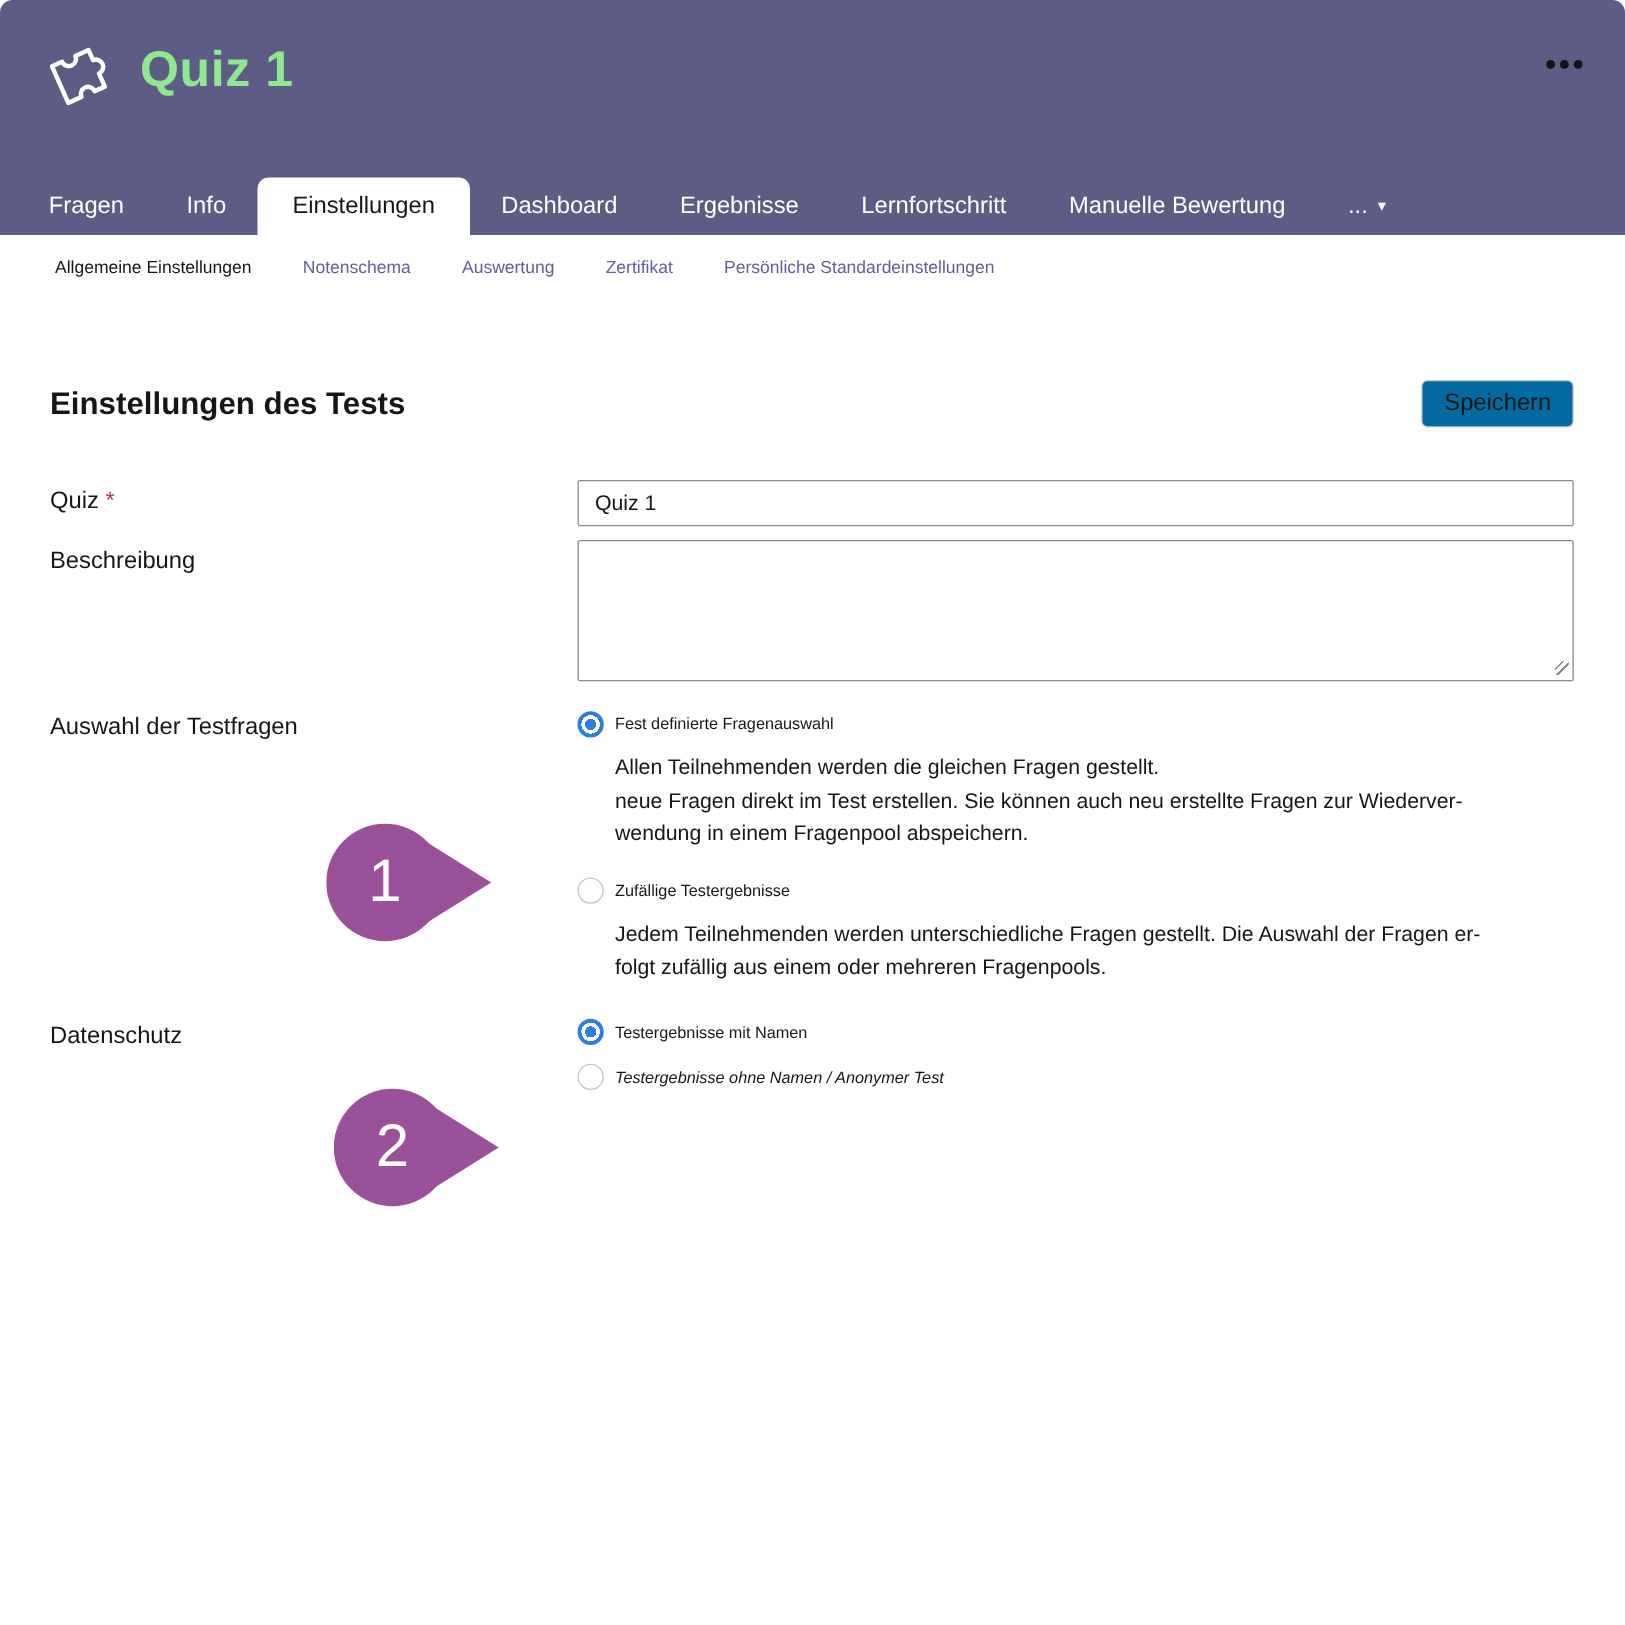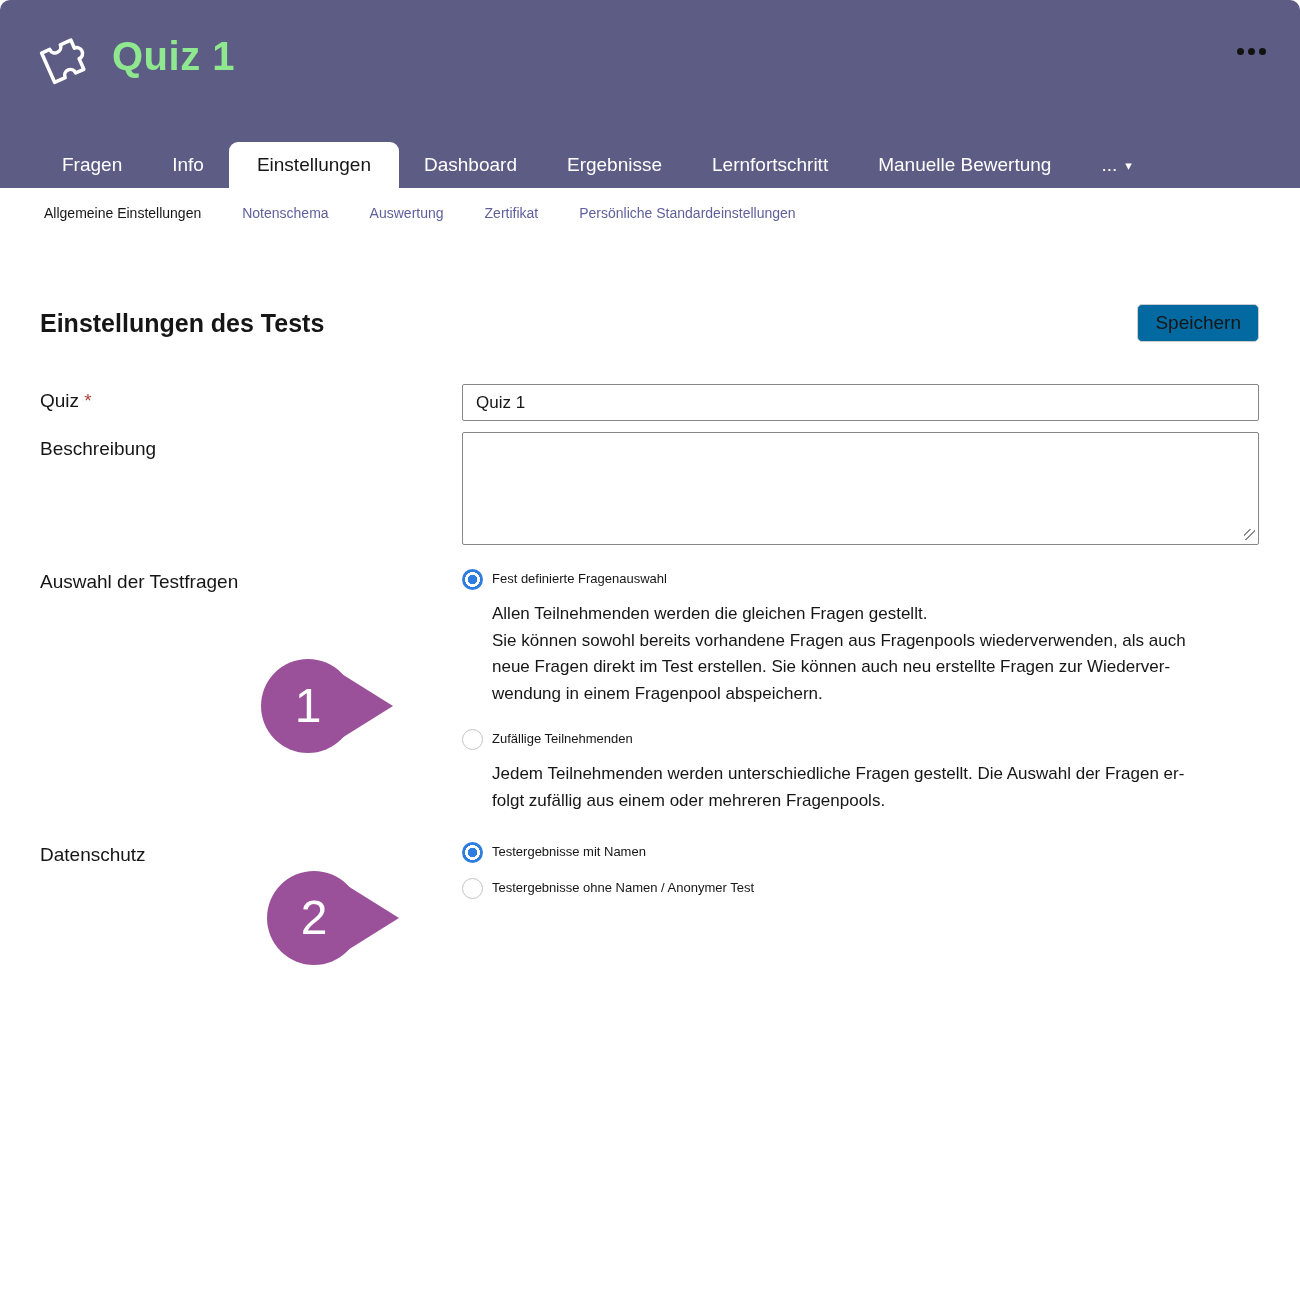--- a/index.html
+++ b/index.html
@@ -12,21 +12,21 @@
   body{background:#fff;font-family:"Liberation Sans","DejaVu Sans",sans-serif;color:var(--text);}
   #page{position:relative;width:1300px;height:1300px;background:#fff;overflow:hidden;}
 
   
   header{position:relative;height:188px;background:var(--header-bg);border-radius:10px 10px 0 0;}
   .brand{position:absolute;top:24px;left:30px;display:flex;align-items:center;gap:18px;}
   .brand svg{display:block;}
   .obj-title{font-size:40px;font-weight:700;color:var(--title-green);letter-spacing:.5px;}
   .more-dots{position:absolute;top:48px;right:34px;display:flex;gap:4px;cursor:pointer;}
   .more-dots .dot{width:7px;height:7px;border-radius:50%;background:#121212;}
-  .tabs{position:absolute;bottom:0;left:0;right:0;display:flex;align-items:stretch;padding-left:37px;height:46px;}
+  .tabs{position:absolute;bottom:0;left:0;right:0;display:flex;align-items:stretch;padding-left:14px;height:46px;}
   .tab{display:flex;align-items:center;padding:0 25px;font-size:19px;color:var(--tab-text);white-space:nowrap;cursor:pointer;}
   .tab.active{background:var(--active-tab-bg);color:var(--text);border-radius:9px 9px 0 0;padding:0 28px;}
   .tab .caret{margin-left:8px;font-size:13px;}
 
   
   .subnav{display:flex;gap:41px;padding:17px 0 15px 44px;font-size:14px;}
   .subnav .subtab{color:var(--subtab-link);text-decoration:none;cursor:pointer;white-space:nowrap;}
   .subnav .subtab.active{color:var(--text);cursor:default;}
 
   
@@ -52,21 +52,21 @@
   .resize-grip{position:absolute;right:4px;bottom:5px;width:11px;height:11px;pointer-events:none;
     background:linear-gradient(135deg,transparent 0 4px,#8a8a8a 4px 5.5px,transparent 5.5px 8px,#8a8a8a 8px 9.5px,transparent 9.5px);}
 
   .option + .option{margin-top:18px;}
   .opt-head{display:flex;align-items:center;gap:9px;cursor:pointer;line-height:28px;}
   .opt-label{font-size:13px;}
   .radio{width:21px;height:21px;border-radius:50%;background:#fff;border:1px solid #c3c3c3;flex:none;}
   .radio.selected{border:none;
     background:radial-gradient(circle,var(--radio-blue) 0 4.5px,#ffffff 4.5px 7.4px,var(--radio-blue) 7.4px 100%);}
   .opt-desc{margin:8px 0 0 30px;font-size:17px;line-height:26.5px;white-space:nowrap;}
-  .privacy-opts .opt-head + .opt-head{margin-top:8px;}
+  .privacy-opts .opt-head + .opt-head{margin-top:8px;font-style:italic;}
 
   
   .marker{position:absolute;width:134px;height:98px;color:var(--marker-purple);pointer-events:none;}
   .marker svg{position:absolute;inset:0;}
   .marker-num{position:absolute;left:0;top:0;width:94px;height:98px;display:flex;align-items:center;
     justify-content:center;color:#fff;font-size:48px;line-height:1;}
   #marker-1{left:261px;top:657px;}
   #marker-2{left:267px;top:869px;}
 </style>
 </head>
@@ -142,29 +142,28 @@
     <div class="form-row row-auswahl">
       <div class="form-label">Auswahl der Testfragen</div>
       <div class="field">
         <div class="option">
           <div class="opt-head">
             <span class="radio selected"></span>
             <span class="opt-label">Fest definierte Fragenauswahl</span>
           </div>
           <div class="opt-desc">
             <div>Allen Teilnehmenden werden die gleichen Fragen gestellt.</div>
-            <div>Sie können sowohl bereits vorhandene Fragen aus Fragenpools wiederverwenden, als auch</div>
             <div>neue Fragen direkt im Test erstellen. Sie können auch neu erstellte Fragen zur Wiederver-</div>
             <div>wendung in einem Fragenpool abspeichern.</div>
           </div>
         </div>
         <div class="option">
           <div class="opt-head">
             <span class="radio"></span>
-            <span class="opt-label">Zufällige Teilnehmenden</span>
+            <span class="opt-label">Zufällige Testergebnisse</span>
           </div>
           <div class="opt-desc">
             <div>Jedem Teilnehmenden werden unterschiedliche Fragen gestellt. Die Auswahl der Fragen er-</div>
             <div>folgt zufällig aus einem oder mehreren Fragenpools.</div>
           </div>
         </div>
       </div>
     </div>
 
     <div class="form-row row-datenschutz">

